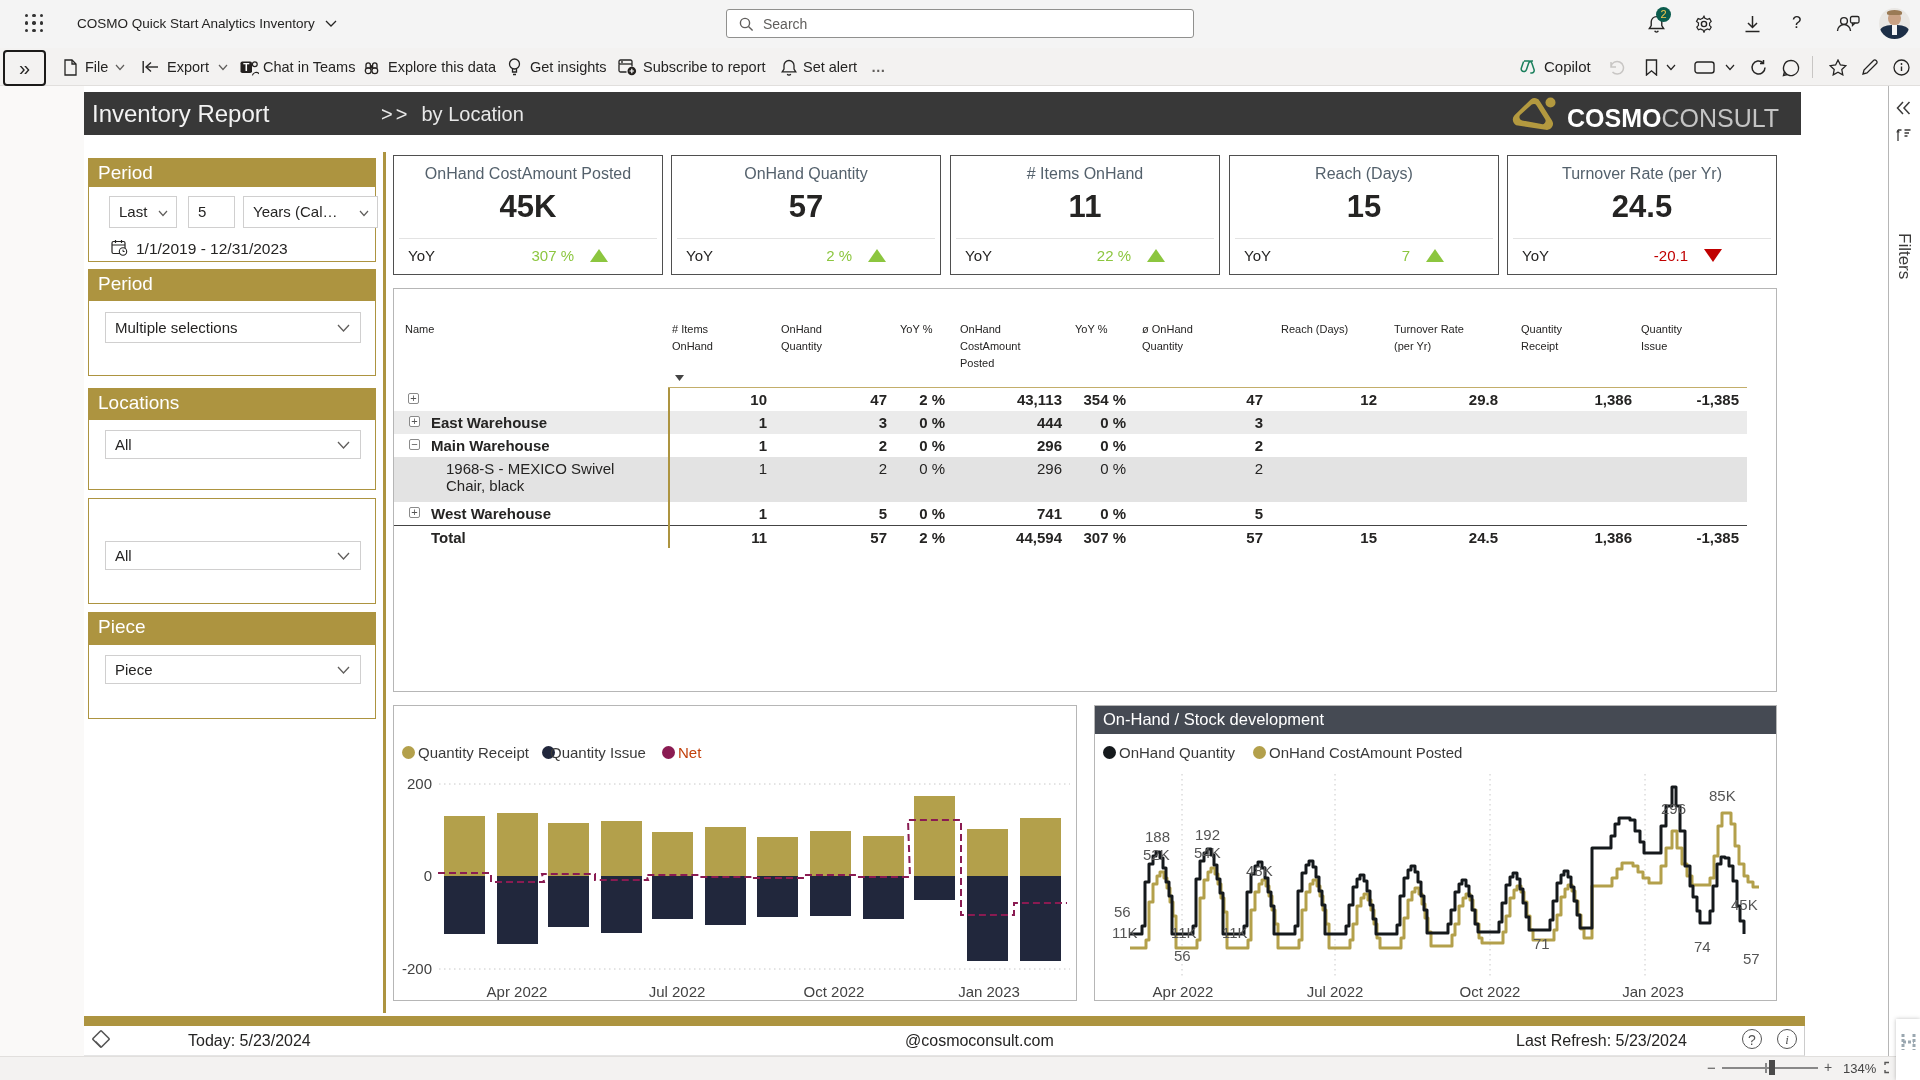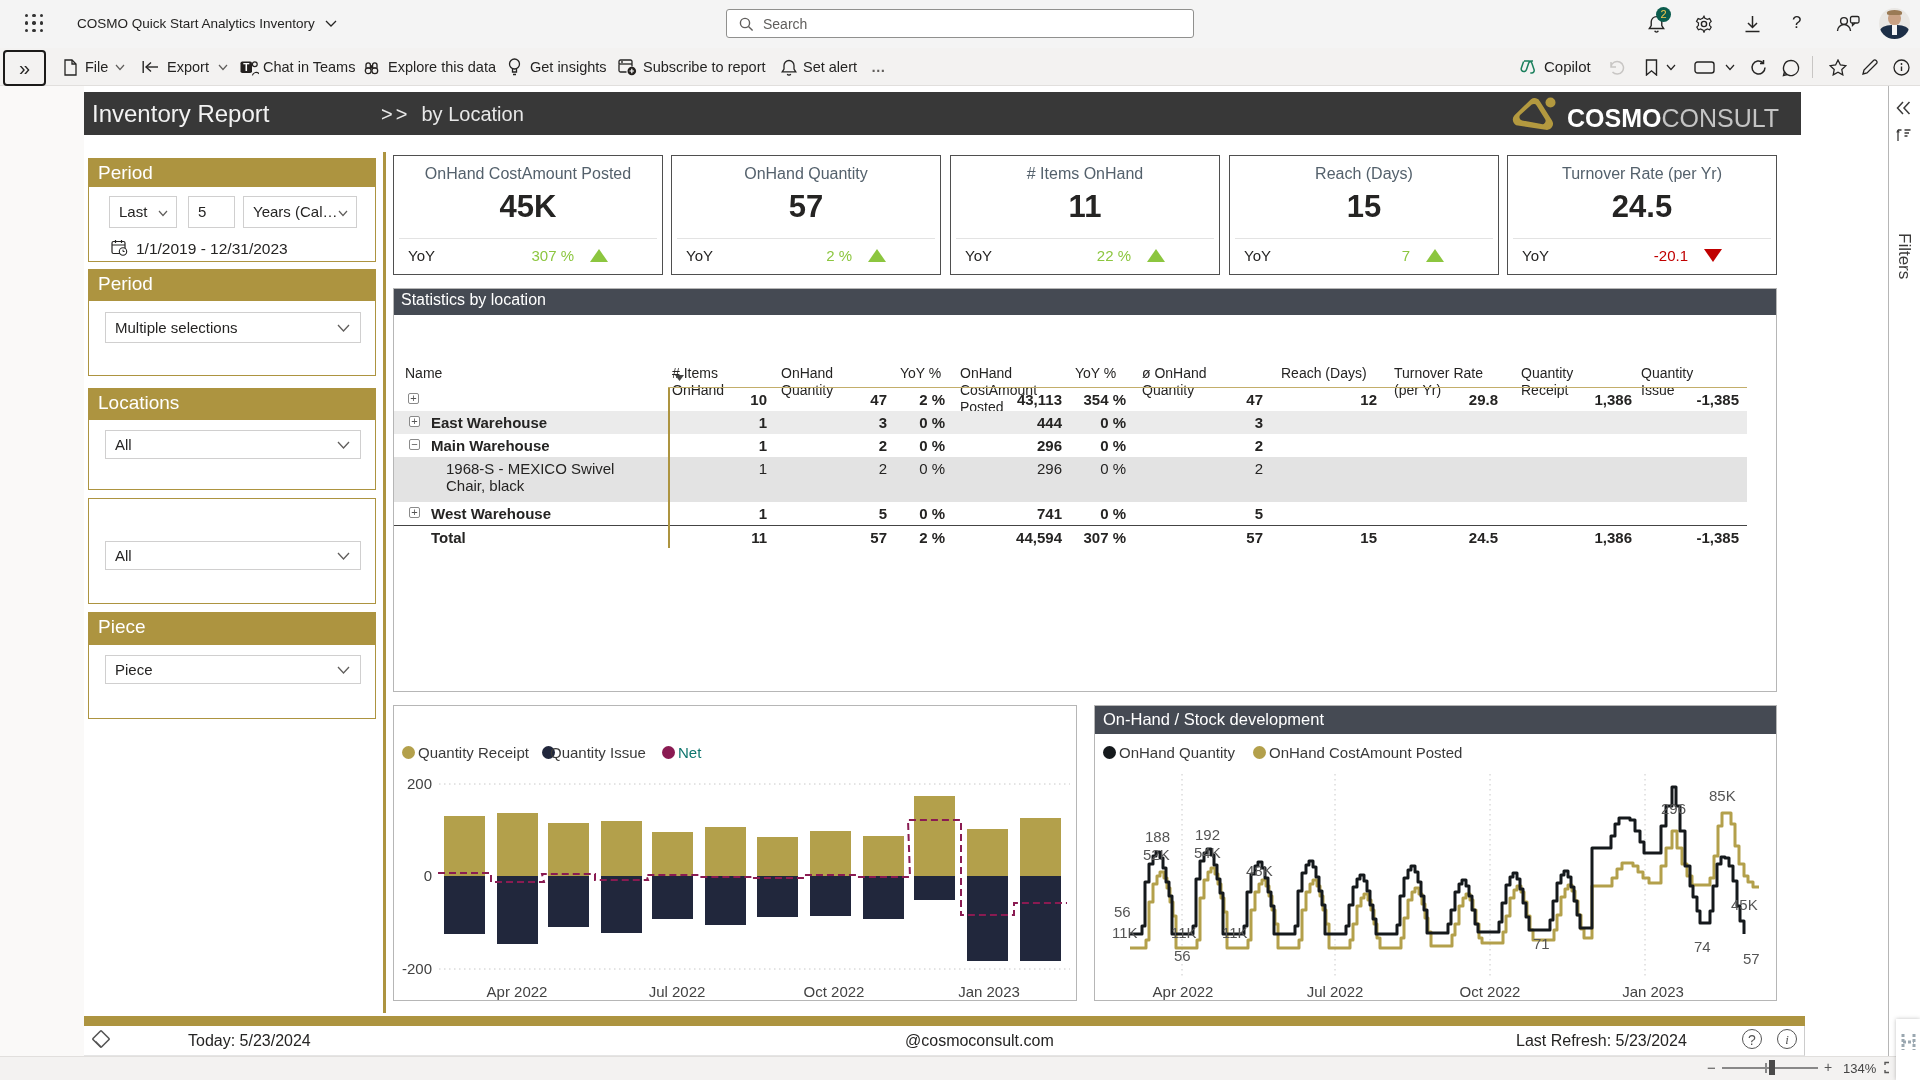--- a/index.html
+++ b/index.html
@@ -32,21 +32,21 @@
 .kpi { position:absolute; top:155px; width:270px; height:120px; background:#fff; border:1.5px solid #4f4f4f; }
 .kpi .kt { position:absolute; top:9px; left:0; width:100%; text-align:center; font-size:16px; color:#54616c; }
 .kpi .kv { position:absolute; top:33px; left:0; width:100%; text-align:center; font-size:31px; font-weight:bold; color:#252423; }
 .kpi .kdiv { position:absolute; top:82px; left:5px; right:5px; border-top:1px solid #e3e3e3; }
 .kpi .yoy { position:absolute; top:91px; left:14px; font-size:15px; color:#252423; }
 .kpi .yval { position:absolute; top:91px; right:88px; font-size:15px; color:#8cc63f; }
 .kpi .tri { position:absolute; top:93px; right:54px; width:0; height:0; border-left:9px solid transparent; border-right:9px solid transparent; border-bottom:13px solid #8cc63f; }
 
 #tablepanel { position:absolute; left:393px; top:288px; width:1384px; height:404px; background:#fff; border:1px solid #b6b6b6; }
 #tablehead { position:absolute; left:0; top:0; width:100%; height:26px; background:#454a53; color:#fff; font-size:16px; padding:2px 0 0 7px; }
-.th { position:absolute; font-size:14px; color:#252423; line-height:17px;margin-top:44px; }
+.th { position:absolute; font-size:11px; color:#252423; line-height:17px; }
 .trow { position:absolute; left:0; width:1353px; }
 .tc { position:absolute; font-size:15px; color:#252423; text-align:right; font-weight:bold; top:3px; }
 .tname { position:absolute; font-size:15px; color:#252423; font-weight:bold; top:3px; }
 .pm { position:absolute; top:5px; width:11px; height:11px; border:1px solid #8a8a8a; border-radius:2px; font-size:11px; line-height:9px; text-align:center; color:#555; background:#fff; font-weight:normal; }
 
 .chartpanel { position:absolute; top:705px; height:296px; background:#fff; border:1px solid #b6b6b6; }
 .chartpanel .chead { position:absolute; left:0; top:0; width:100%; height:28px; background:#454a53; color:#fff; font-size:16.5px; padding:4px 0 0 8px; font-weight:normal;}
 
 #goldstripe { position:absolute; left:84px; top:1016px; width:1721px; height:10px; background:#ad9440; }
 #footrow { position:absolute; left:84px; top:1026px; width:1721px; height:30px; background:#fff; border-bottom:1px solid #e5e5e5; border-right:1px solid #ccc; }
@@ -221,21 +221,21 @@
   <div class="fhead" style="height:28px">Period</div>
   <div class="fsel" style="top:37px;left:20px;width:68px;height:32px">
       <span class="lbl" style="top:6px">Last</span>
       <svg class="abs" style="right:8px;top:13px" width="10" height="7" viewBox="0 0 10 7">
         <path d="M1 1 L5 5.5 L9 1" stroke="#605e5c" fill="none" stroke-width="1.2"></path>
       </svg>
     </div>
   <div class="fsel" style="top:37px;left:99px;width:47px;height:32px">
       <span class="lbl" style="top:6px">5</span>
     </div>
-  <div class="fsel" style="top:37px;left:154px;width:114px;height:32px">
+  <div class="fsel" style="top:37px;left:154px;width:135px;height:32px">
       <span class="lbl" style="top:6px">Years (Cal…</span>
       <svg class="abs" style="right:8px;top:13px" width="10" height="7" viewBox="0 0 10 7">
         <path d="M1 1 L5 5.5 L9 1" stroke="#605e5c" fill="none" stroke-width="1.2"></path>
       </svg>
     </div>
   <svg class="abs" style="left:22px;top:80px" width="17" height="17" viewBox="0 0 17 17">
       <rect x="1" y="2.5" width="13" height="12" rx="1.5" fill="none" stroke="#252423" stroke-width="1.2"></rect>
       <path d="M1 6 h13 M4.5 1 v3 M10.5 1 v3" stroke="#252423" stroke-width="1.2"></path>
       <circle cx="12" cy="12.5" r="3.7" fill="#fff" stroke="#252423" stroke-width="1.1"></circle>
       <path d="M12 10.7 v1.8 h1.6" fill="none" stroke="#252423" stroke-width="1"></path>
@@ -272,21 +272,20 @@
   <div class="fhead" style="height:32px">Piece</div>
   <div class="fsel" style="top:42px;width:256px;height:29px">
       <span class="lbl" style="top:5px">Piece</span>
       <svg class="abs" style="right:10px;top:10px" width="13" height="9" viewBox="0 0 13 9">
         <path d="M1 1 L6.5 7 L12 1" stroke="#605e5c" fill="none" stroke-width="1.3"></path>
       </svg>
     </div>
 </div>
 
 <div id="tablepanel">
-  <div id="tablehead">Statistics by location</div>
   <div class="th" style="left:11px;top:32px">Name</div>
   <div class="th" style="left:278px;top:32px"># Items<br>OnHand</div>
   <div class="th" style="left:387px;top:32px">OnHand<br>Quantity</div>
   <div class="th" style="left:506px;top:32px">YoY %</div>
   <div class="th" style="left:566px;top:32px">OnHand<br>CostAmount<br>Posted</div>
   <div class="th" style="left:681px;top:32px">YoY %</div>
   <div class="th" style="left:748px;top:32px">ø OnHand<br>Quantity</div>
   <div class="th" style="left:887px;top:32px">Reach (Days)</div>
   <div class="th" style="left:1000px;top:32px">Turnover Rate<br>(per Yr)</div>
   <div class="th" style="left:1127px;top:32px">Quantity<br>Receipt</div>
@@ -409,21 +408,21 @@
 <div id="fstrip">
     <div class="flabel">Filters</div>
   </div>
 
 <div class="chartpanel" style="left:393px;width:684px">
   <div class="abs" style="left:8px;top:40px;width:13px;height:13px;border-radius:50%;background:#b3a04b"></div>
   <span class="abs" style="left:24px;top:38px;font-size:15px;color:#3a3a3a">Quantity Receipt</span>
   <div class="abs" style="left:148px;top:40px;width:13px;height:13px;border-radius:50%;background:#21273c"></div>
   <span class="abs" style="left:156px;top:38px;font-size:15px;color:#3a3a3a">Quantity Issue</span>
   <div class="abs" style="left:268px;top:40px;width:13px;height:13px;border-radius:50%;background:#8a1b52"></div>
-  <span class="abs" style="left:284px;top:38px;font-size:15px;color:#0f766e">Net</span>
+  <span class="abs" style="left:284px;top:38px;font-size:15px;color:#c2410c">Net</span>
   <svg class="abs" style="left:0;top:0" width="684" height="296" viewBox="0 0 684 296">
 <line x1="45" y1="78" x2="676" y2="78" stroke="#c8c8c8" stroke-width="1" stroke-dasharray="1.5,3.5"></line>
 <line x1="45" y1="263" x2="676" y2="263" stroke="#c8c8c8" stroke-width="1" stroke-dasharray="1.5,3.5"></line>
 <rect x="50" y="110" width="41" height="60" fill="#b3a04b"></rect>
 <rect x="50" y="170" width="41" height="58" fill="#21273c"></rect>
 <rect x="103" y="107" width="41" height="63" fill="#b3a04b"></rect>
 <rect x="103" y="170" width="41" height="68" fill="#21273c"></rect>
 <rect x="154" y="117" width="41" height="53" fill="#b3a04b"></rect>
 <rect x="154" y="170" width="41" height="51" fill="#21273c"></rect>
 <rect x="207" y="115" width="41" height="55" fill="#b3a04b"></rect>

